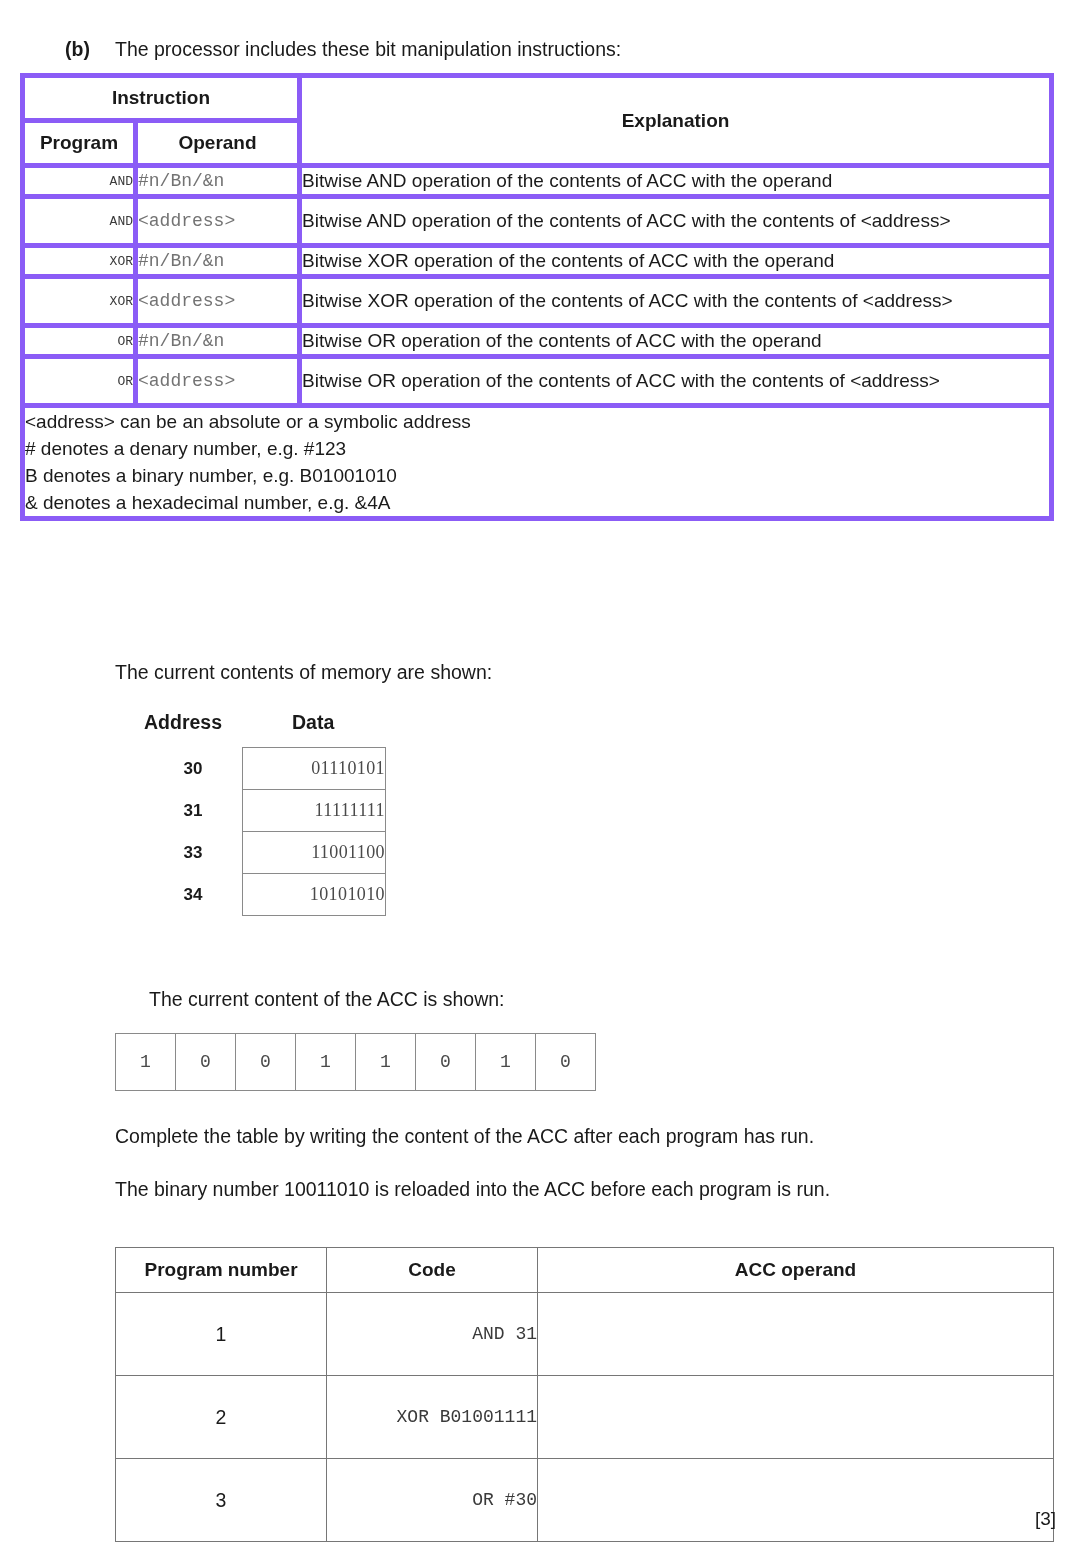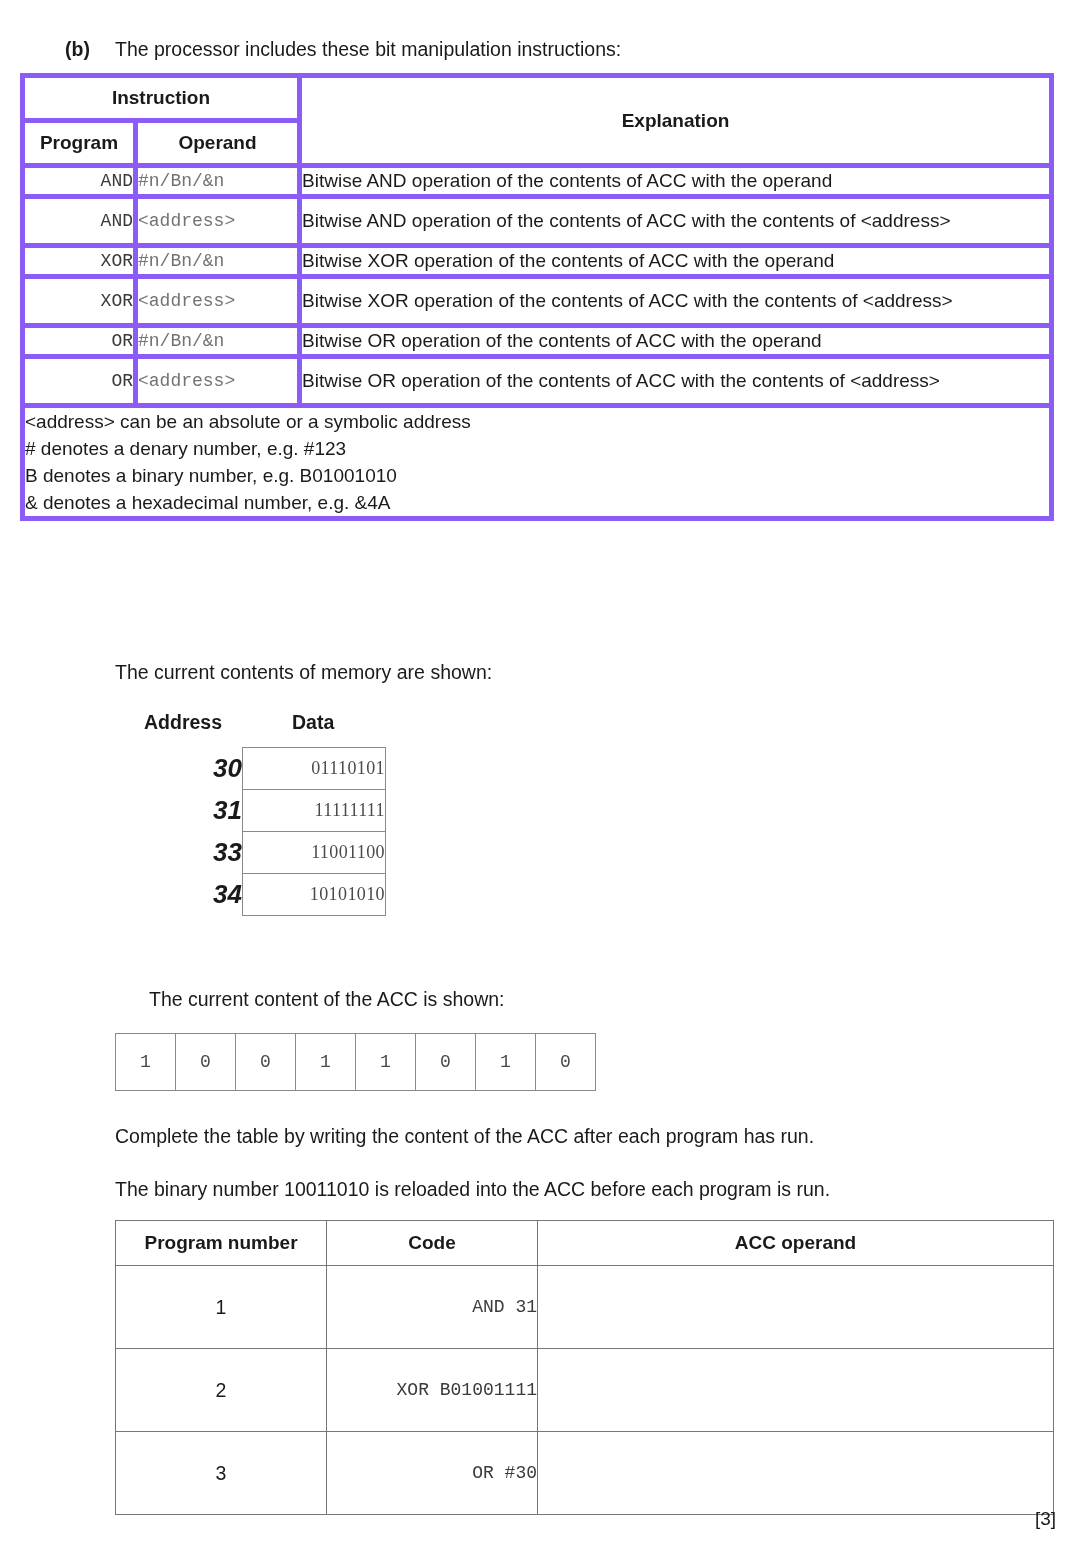--- a/index.html
+++ b/index.html
@@ -53,21 +53,21 @@
     font-size: 19px;
     font-weight: bold;
     text-align: center;
     padding: 9px 4px;
   }
   .col-opcode { width: 113px; }
   .col-operand { width: 164px; }
 
   .cell-opcode {
     font-family: "Liberation Mono", "DejaVu Sans Mono", monospace;
-    font-size: 18px;
+    font-size: 13px;
     color: #3a3a3a;
     text-align: right;
     padding: 12px 10px 12px 4px;
   }
   .cell-operand {
     font-family: "Liberation Mono", "DejaVu Sans Mono", monospace;
     font-size: 18px;
     color: #737373;
     text-align: left;
     padding: 12px 4px 12px 12px;
@@ -119,27 +119,26 @@
 
   .mem-table {
     border-collapse: collapse;
     table-layout: fixed;
     margin-top: 8px;
   }
   .mem-table td { padding: 0; }
   .mem-addr {
     width: 98px;
     border: none;
-    text-align: right;
-    font-size: 26px;
+    text-align: center;
+    font-size: 17px;
     font-weight: bold;
     padding-right: 10px;
     height: 41px;
     vertical-align: middle;
-    font-style: italic;
   }
   .mem-data {
     width: 142px;
     border: 1px solid #8a8a8a;
     text-align: right;
     font-family: Liberation Serif, serif;
     font-size: 18px;
     color: #4a4a4a;
     height: 41px;
     vertical-align: middle;
@@ -163,21 +162,21 @@
     font-family: "Liberation Mono", "DejaVu Sans Mono", monospace;
     font-size: 18px;
     color: #4a4a4a;
     padding: 0;
   }
 
   
   .prog-table {
     position: absolute;
     left: 115px;
-    top: 1220px;
+    top: 1247px;
     width: 939px;
     border-collapse: collapse;
     table-layout: fixed;
   }
   .prog-table th, .prog-table td {
     border: 1px solid #767676;
     padding: 0;
   }
   .prog-table th {
     font-size: 19px;

